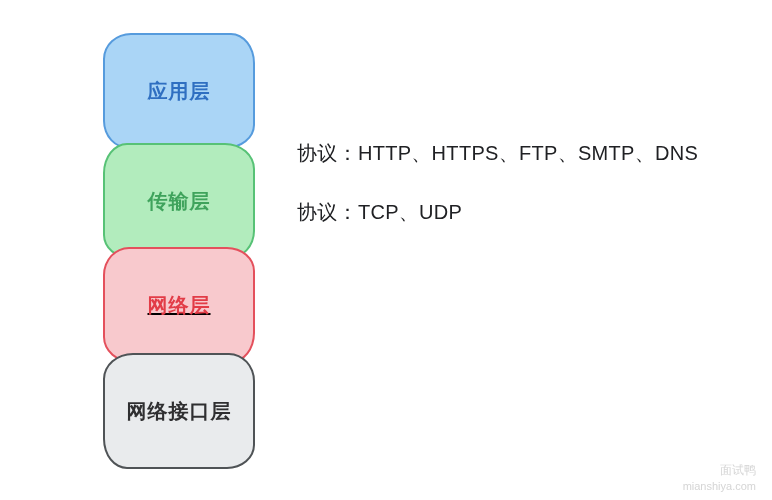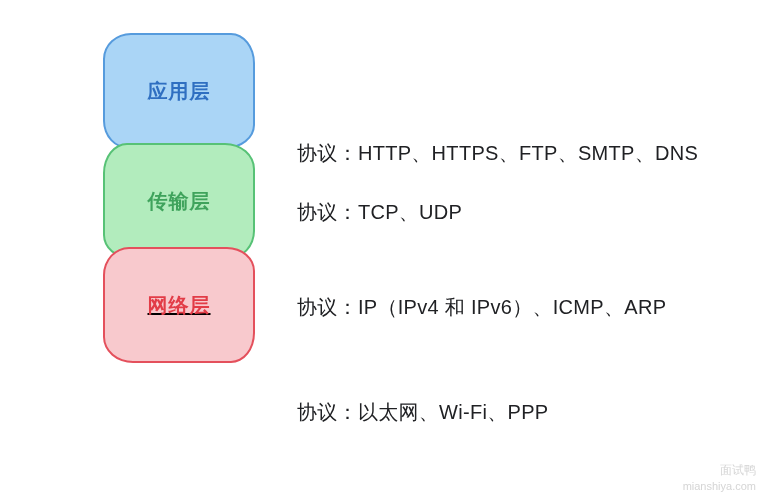--- a/index.html
+++ b/index.html
@@ -100,22 +100,23 @@
   <div class="protocol-text text-0">协议：HTTP、HTTPS、FTP、SMTP、DNS</div>
 
   <div class="layer-box box-1">
     <span class="layer-label">传输层</span>
   </div>
   <div class="protocol-text text-1">协议：TCP、UDP</div>
 
   <div class="layer-box box-2">
     <span class="layer-label">网络层</span>
   </div>
-  <div class="protocol-text text-2">协议：IP（IPv4 和 IPv6）、ICMP、ARP</div>
 
-  <div class="protocol-text text-3">协议：以太网、Wi-Fi、PPP</div>
+  <div class="layer-box box-3">
+    <span class="layer-label">网络接口层</span>
+  </div>
 
   <div class="watermark">
     <div class="wm-brand">面试鸭</div>
     <div class="wm-site">mianshiya.com</div>
   </div>
 
 </div>
 
 </body></html>

